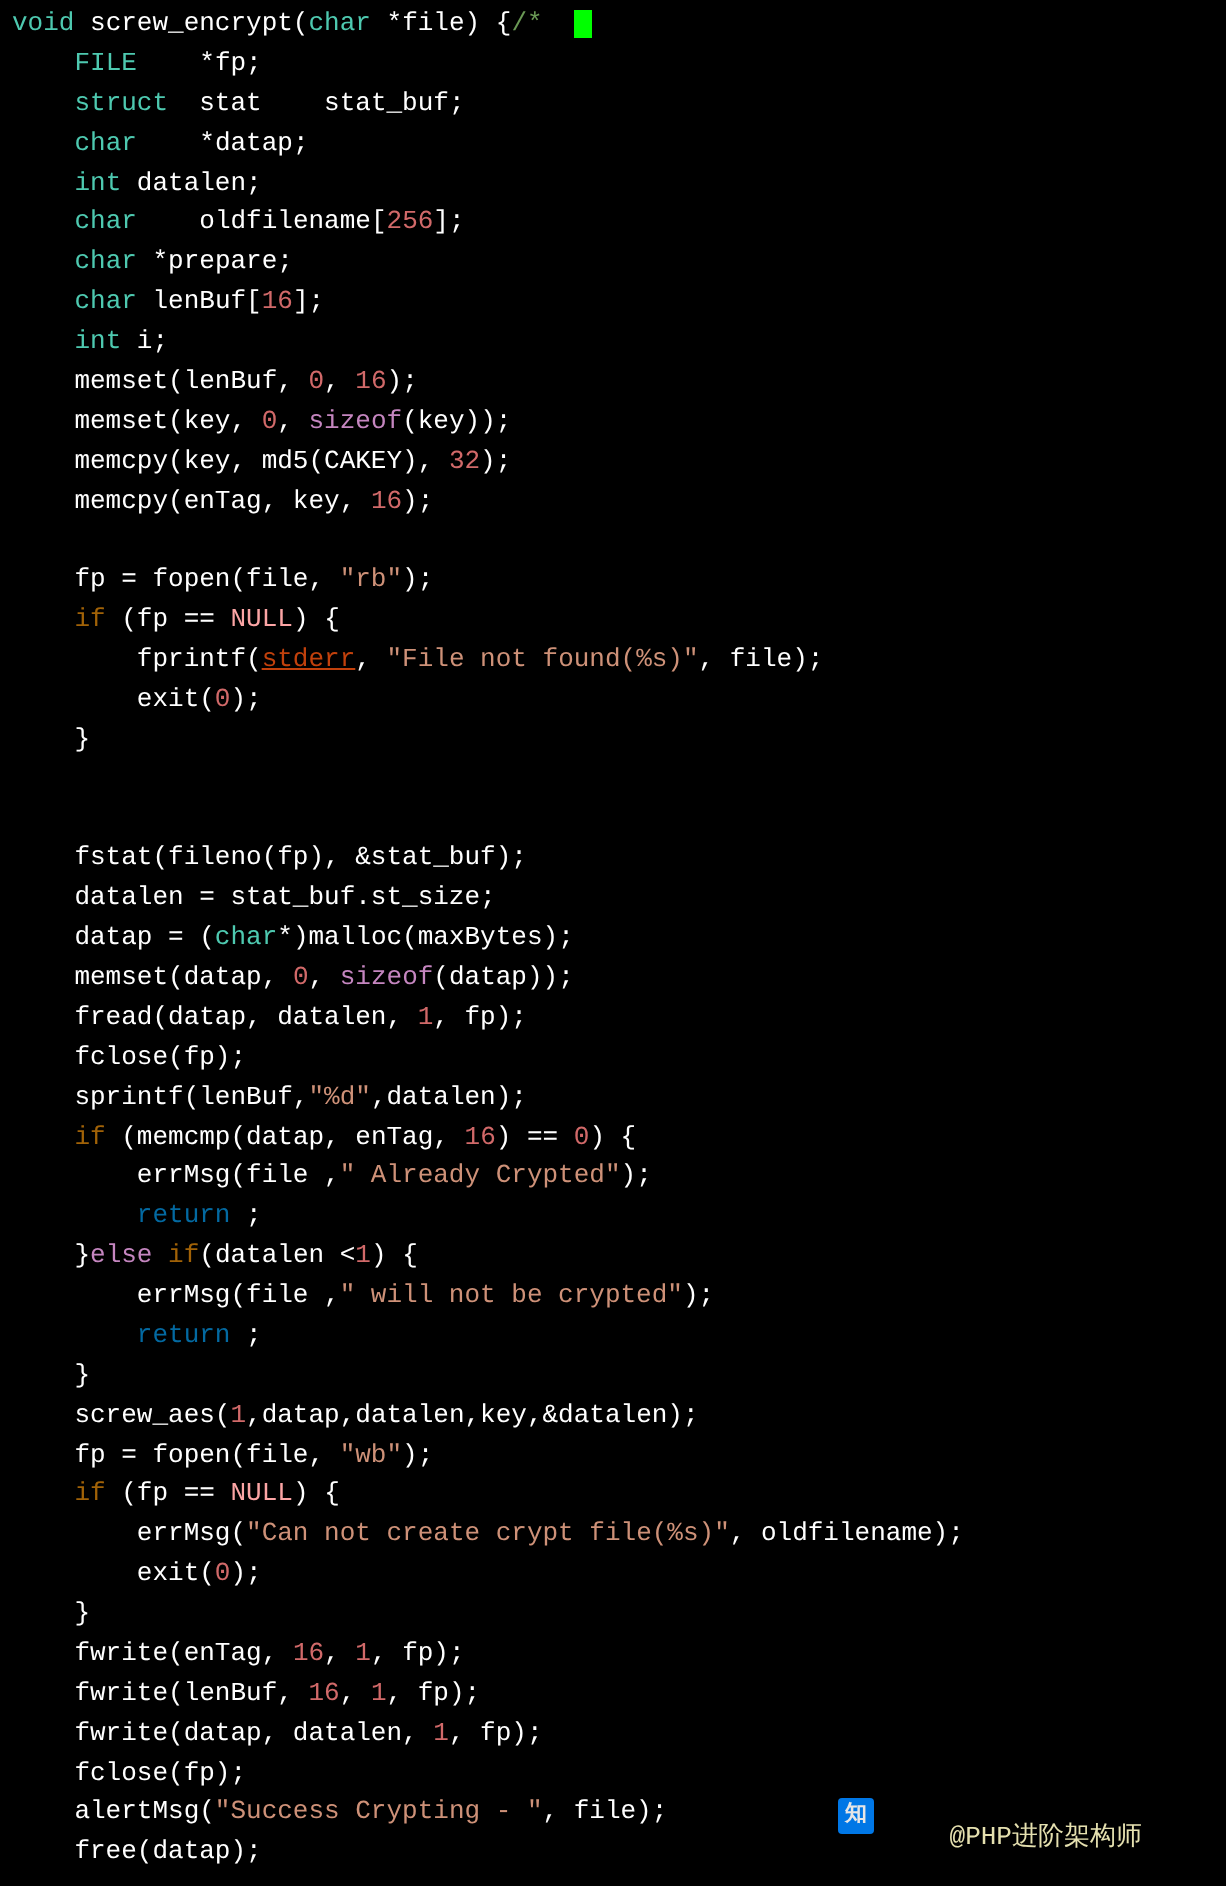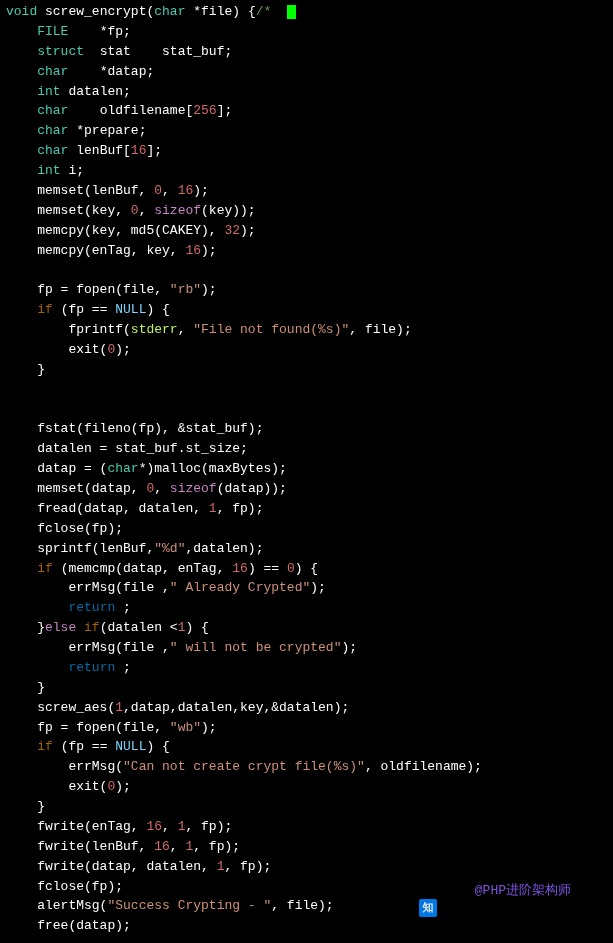--- a/index.html
+++ b/index.html
@@ -21,22 +21,22 @@
       white-space: pre;
       font-family: inherit;
     }
     .kw-void { color: #4ec9b0; margin-top: 12px; }
     .kw-type { color: #4ec9b0; }
     .kw-if { color: #a16207; }
     .kw-else { color: #c586c0; text-align: center; }
     .kw-return { color: #0369a1; }
     .str { color: #ce9178; }
     .num { color: #d16969; }
-    .null { color: #7dd3fc; }
-    .stderr { color: #bef264; }
+    .null { color: #fca5a5; }
+    .stderr { color: #c2410c; text-decoration: underline; }
     .sizeof { color: #c586c0; }
     .comment { color: #6a9955; }
     .caret {
       display: inline-block;
       width: 9px;
       height: 14px;
       background: #00ff00;
       vertical-align: text-bottom;
     }
     .dim { color: #888; }
@@ -50,23 +50,23 @@
       color: #fff;
       font-size: 11px;
       font-weight: bold;
       text-align: center;
       line-height: 18px;
       border-radius: 2px;
       opacity: 0.9;
     }
     .watermark-text {
       position: absolute;
-      bottom: 42px;
+      bottom: 14px;
       right: 42px;
-      color: #8b5cf6;
+      color: #fef9c3;
       font-size: 13px;
       opacity: 0.9;
     }
   </style>
 </head>
 <body>
 
 <pre id="code"><div><span class="kw-void">void</span><span> screw_encrypt(</span><span class="kw-type">char</span><span> *file) {</span><span class="comment">/*</span><span class="dim">  </span><span class="caret"></span></div><div><span>    </span><span class="kw-type">FILE</span><span>    *fp;</span></div><div><span>    </span><span class="kw-type">struct</span><span>  stat    stat_buf;</span></div><div><span>    </span><span class="kw-type">char</span><span>    *datap;</span></div><div><span>    </span><span class="kw-type">int</span><span> datalen;</span></div><div><span>    </span><span class="kw-type">char</span><span>    oldfilename[</span><span class="num">256</span><span>];</span></div><div><span>    </span><span class="kw-type">char</span><span> *prepare;</span></div><div><span>    </span><span class="kw-type">char</span><span> lenBuf[</span><span class="num">16</span><span>];</span></div><div><span>    </span><span class="kw-type">int</span><span> i;</span></div><div><span>    memset(lenBuf, </span><span class="num">0</span><span>, </span><span class="num">16</span><span>);</span></div><div><span>    memset(key, </span><span class="num">0</span><span>, </span><span class="sizeof">sizeof</span><span>(key));</span></div><div><span>    memcpy(key, md5(CAKEY), </span><span class="num">32</span><span>);</span></div><div><span>    memcpy(enTag, key, </span><span class="num">16</span><span>);</span></div><div>&nbsp;</div><div><span>    fp = fopen(file, </span><span class="str">"rb"</span><span>);</span></div><div><span>    </span><span class="kw-if">if</span><span> (fp == </span><span class="null">NULL</span><span>) {</span></div><div><span>        fprintf(</span><span class="stderr">stderr</span><span>, </span><span class="str">"File not found(%s)"</span><span>, file);</span></div><div><span>        exit(</span><span class="num">0</span><span>);</span></div><div><span>    }</span></div><div>&nbsp;</div><div>&nbsp;</div><div><span>    fstat(fileno(fp), &amp;stat_buf);</span></div><div><span>    datalen = stat_buf.st_size;</span></div><div><span>    datap = (</span><span class="kw-type">char</span><span>*)malloc(maxBytes);</span></div><div><span>    memset(datap, </span><span class="num">0</span><span>, </span><span class="sizeof">sizeof</span><span>(datap));</span></div><div><span>    fread(datap, datalen, </span><span class="num">1</span><span>, fp);</span></div><div><span>    fclose(fp);</span></div><div><span>    sprintf(lenBuf,</span><span class="str">"%d"</span><span>,datalen);</span></div><div><span>    </span><span class="kw-if">if</span><span> (memcmp(datap, enTag, </span><span class="num">16</span><span>) == </span><span class="num">0</span><span>) {</span></div><div><span>        errMsg(file ,</span><span class="str">" Already Crypted"</span><span>);</span></div><div><span>        </span><span class="kw-return">return</span><span> ;</span></div><div><span>    }</span><span class="kw-else">else</span><span> </span><span class="kw-if">if</span><span>(datalen &lt;</span><span class="num">1</span><span>) {</span></div><div><span>        errMsg(file ,</span><span class="str">" will not be crypted"</span><span>);</span></div><div><span>        </span><span class="kw-return">return</span><span> ;</span></div><div><span>    }</span></div><div><span>    screw_aes(</span><span class="num">1</span><span>,datap,datalen,key,&amp;datalen);</span></div><div><span>    fp = fopen(file, </span><span class="str">"wb"</span><span>);</span></div><div><span>    </span><span class="kw-if">if</span><span> (fp == </span><span class="null">NULL</span><span>) {</span></div><div><span>        errMsg(</span><span class="str">"Can not create crypt file(%s)"</span><span>, oldfilename);</span></div><div><span>        exit(</span><span class="num">0</span><span>);</span></div><div><span>    }</span></div><div><span>    fwrite(enTag, </span><span class="num">16</span><span>, </span><span class="num">1</span><span>, fp);</span></div><div><span>    fwrite(lenBuf, </span><span class="num">16</span><span>, </span><span class="num">1</span><span>, fp);</span></div><div><span>    fwrite(datap, datalen, </span><span class="num">1</span><span>, fp);</span></div><div><span>    fclose(fp);</span></div><div><span>    alertMsg(</span><span class="str">"Success Crypting - "</span><span>, file);</span></div><div><span>    free(datap);</span></div></pre>
 
 <div class="watermark-logo">知</div>

